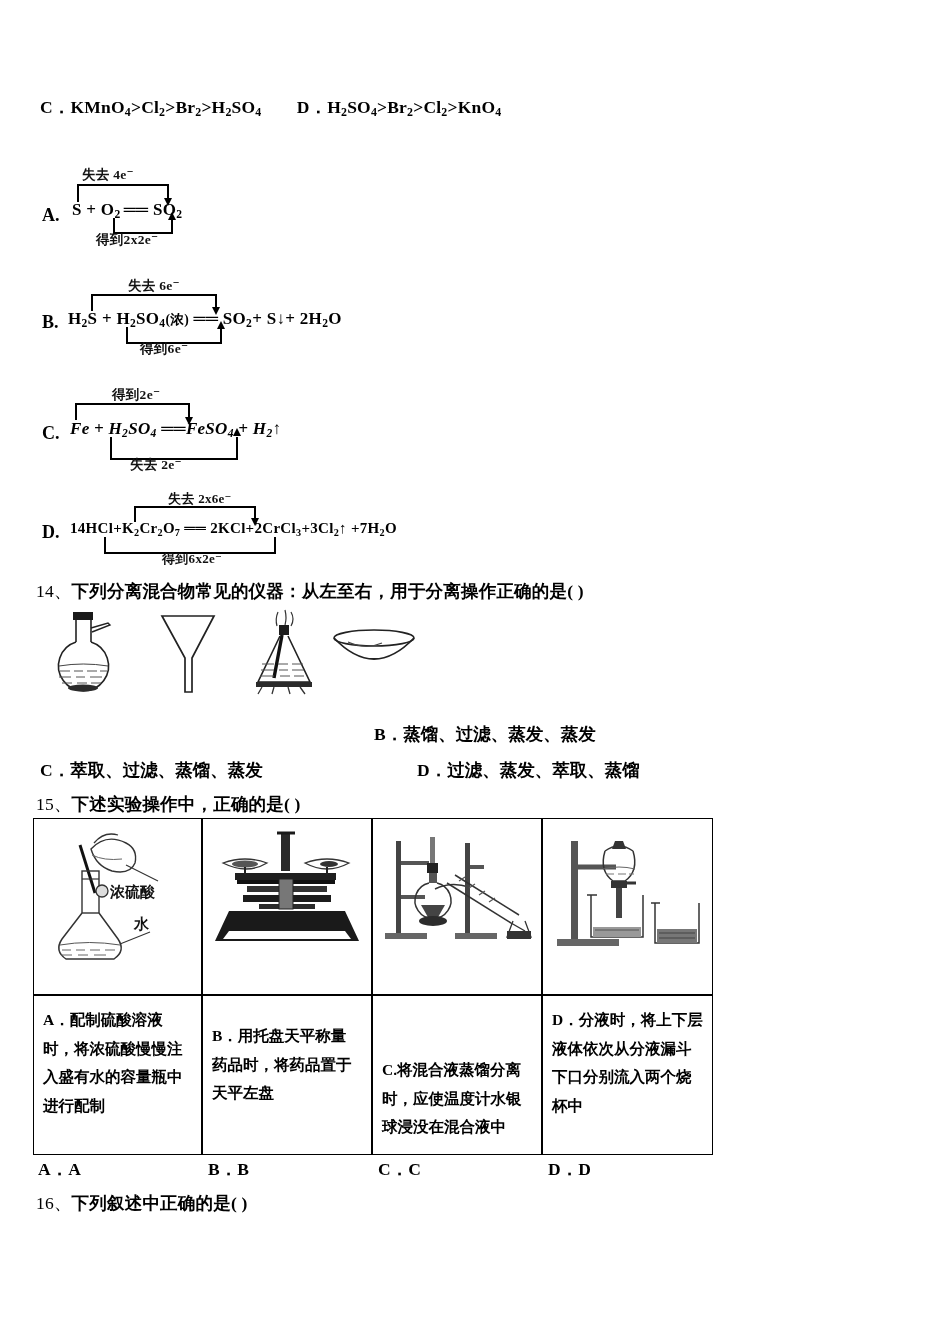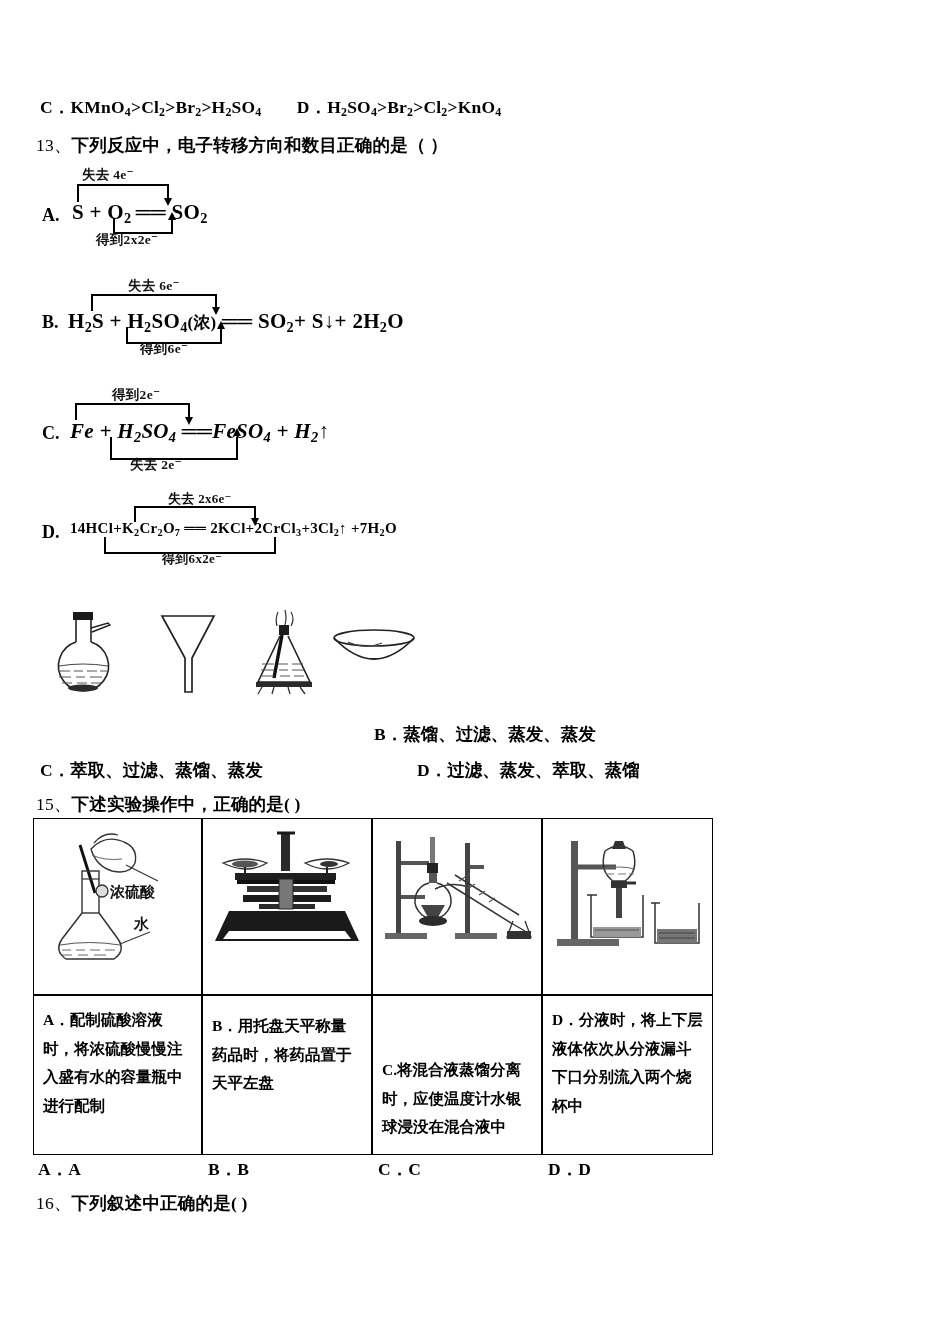--- a/index.html
+++ b/index.html
@@ -62,21 +62,21 @@
     white-space: nowrap;
     color: #111;
   }
   .etopt {
     position: absolute;
     font-size: 18px;
     font-weight: bold;
   }
   .eteq {
     position: absolute;
-    font-size: 21px;
+    font-size: 17px;
     font-weight: bold;
     white-space: nowrap;
     letter-spacing: 0.3px;
   }
   
   .brk-top {
     position: absolute;
     border-left: 2.2px solid #000;
     border-right: 2.2px solid #000;
     border-top: 2.2px solid #000;
@@ -171,21 +171,20 @@
 <body>
 
 <div class="page">
 
   <div class="qline optline" id="line-12cd">
     <span><span>C．</span><span>KMnO</span><sub>4</sub><span>&gt;</span><span>Cl</span><sub>2</sub><span>&gt;</span><span>Br</span><sub>2</sub><span>&gt;</span><span>H</span><sub>2</sub><span>SO</span><sub>4</sub></span>
     <span class="gap"></span>
     <span><span>D．</span><span>H</span><sub>2</sub><span>SO</span><sub>4</sub><span>&gt;</span><span>Br</span><sub>2</sub><span>&gt;</span><span>Cl</span><sub>2</sub><span>&gt;</span><span>KnO</span><sub>4</sub></span>
   </div>
 
-  <div class="qline" id="q13"><span>13、</span><span class="bold">下列反应中，电子转移方向和数目正确的是（   ）</span></div>
 
   <div class="etblock" style="left:0; top:0;">
     <div class="etopt" style="left:42px; top:205px;">A.</div>
     <div class="etlabel" style="left:82px; top:166px; font-size:13.5px;">失去 4e⁻</div>
     <div class="brk-top" style="left:77px; top:184px; width:92px; height:18px;"></div>
     <div class="arrow-down" style="left:164px; top:198px;"></div>
     <div class="eteq" style="left:72px; top:200px;"><span>S + O</span><sub>2</sub><span style="letter-spacing:-1px;">&nbsp;</span><span>══</span><span>&nbsp;</span><span>SO</span><sub>2</sub></div>
     <div class="brk-bot" style="left:113px; top:218px; width:60px; height:16px;"></div>
     <div class="arrow-up" style="left:168px; top:212px;"></div>
     <div class="etlabel" style="left:96px; top:231px; font-size:13.5px;">得到2x2e⁻</div>
@@ -216,20 +215,21 @@
   <div class="etblock" style="left:0; top:0;">
     <div class="etopt" style="left:42px; top:522px;">D.</div>
     <div class="etlabel" style="left:168px; top:490px; font-size:13px;">失去 2x6e⁻</div>
     <div class="brk-top" style="left:134px; top:506px; width:122px; height:16px;"></div>
     <div class="arrow-down" style="left:251px; top:518px;"></div>
     <div class="eteq" style="left:70px; top:520px; font-size:15px;"><span>14HCl+K</span><sub>2</sub><span>Cr</span><sub>2</sub><span>O</span><sub>7</sub><span>&nbsp;</span><span>══</span><span>&nbsp;</span><span>2KCl+2CrCl</span><sub>3</sub><span>+3Cl</span><sub>2</sub><span>↑ +7H</span><sub>2</sub><span>O</span></div>
     <div class="brk-bot" style="left:104px; top:537px; width:172px; height:17px;"></div>
     <div class="etlabel" style="left:162px; top:550px; font-size:13px;">得到6x2e⁻</div>
   </div>
 
+  <div class="qline" id="q14"><span>14、</span><span class="bold">下列分离混合物常见的仪器：从左至右，用于分离操作正确的是(      )</span></div>
 
   <div id="app-row">
 
     <svg class="app" style="left:10px; top:2px;" width="84" height="90" viewBox="0 0 84 90">
       <rect x="27" y="4" width="20" height="8" fill="#1a1a1a"></rect>
       <path d="M30 12 L30 34" stroke="#222" stroke-width="1.6" fill="none"></path>
       <path d="M45 12 L45 34" stroke="#222" stroke-width="1.6" fill="none"></path>
       <path d="M45 20 L62 15 L64 17 L46 24" stroke="#222" stroke-width="1.4" fill="none"></path>
       <path d="M30 34 A25 25 0 1 0 45 34" stroke="#222" stroke-width="1.6" fill="none"></path>
       <path d="M13 58 Q37 54 62 58" stroke="#444" stroke-width="1" fill="none"></path>
@@ -384,21 +384,21 @@
         <path d="M52 111 h44" stroke="#555" stroke-width="1"></path>
 
         <path d="M112 84 L112 124 L156 124 L156 84" stroke="#333" stroke-width="1.5" fill="none"></path>
         <path d="M108 84 h9" stroke="#333" stroke-width="1.5"></path>
         <rect x="114" y="110" width="40" height="14" fill="#777"></rect>
         <path d="M116 114 h36 M116 119 h36" stroke="#444" stroke-width="1"></path>
       </svg>
     </div>
 
     <div class="cell-txt" style="left:0; width:167px;">A．配制硫酸溶液时，将浓硫酸慢慢注入盛有水的容量瓶中进行配制</div>
-    <div class="cell-txt" style="left:169px; width:167px; padding-top:16px;">B．用托盘天平称量药品时，将药品置于天平左盘</div>
+    <div class="cell-txt" style="left:169px; width:167px; padding-top:26px;">B．用托盘天平称量药品时，将药品置于天平左盘</div>
     <div class="cell-txt" style="left:339px; width:167px; padding-top:20px;margin-top:40px;">C.将混合液蒸馏分离时，应使温度计水银球浸没在混合液中</div>
     <div class="cell-txt" style="left:509px; width:169px;">D．分液时，将上下层液体依次从分液漏斗下口分别流入两个烧杯中</div>
   </div>
 
   <div id="abcd-row">
     <div class="abcd" style="left:0;">A．A</div>
     <div class="abcd" style="left:170px;">B．B</div>
     <div class="abcd" style="left:340px;">C．C</div>
     <div class="abcd" style="left:510px;">D．D</div>
   </div>

